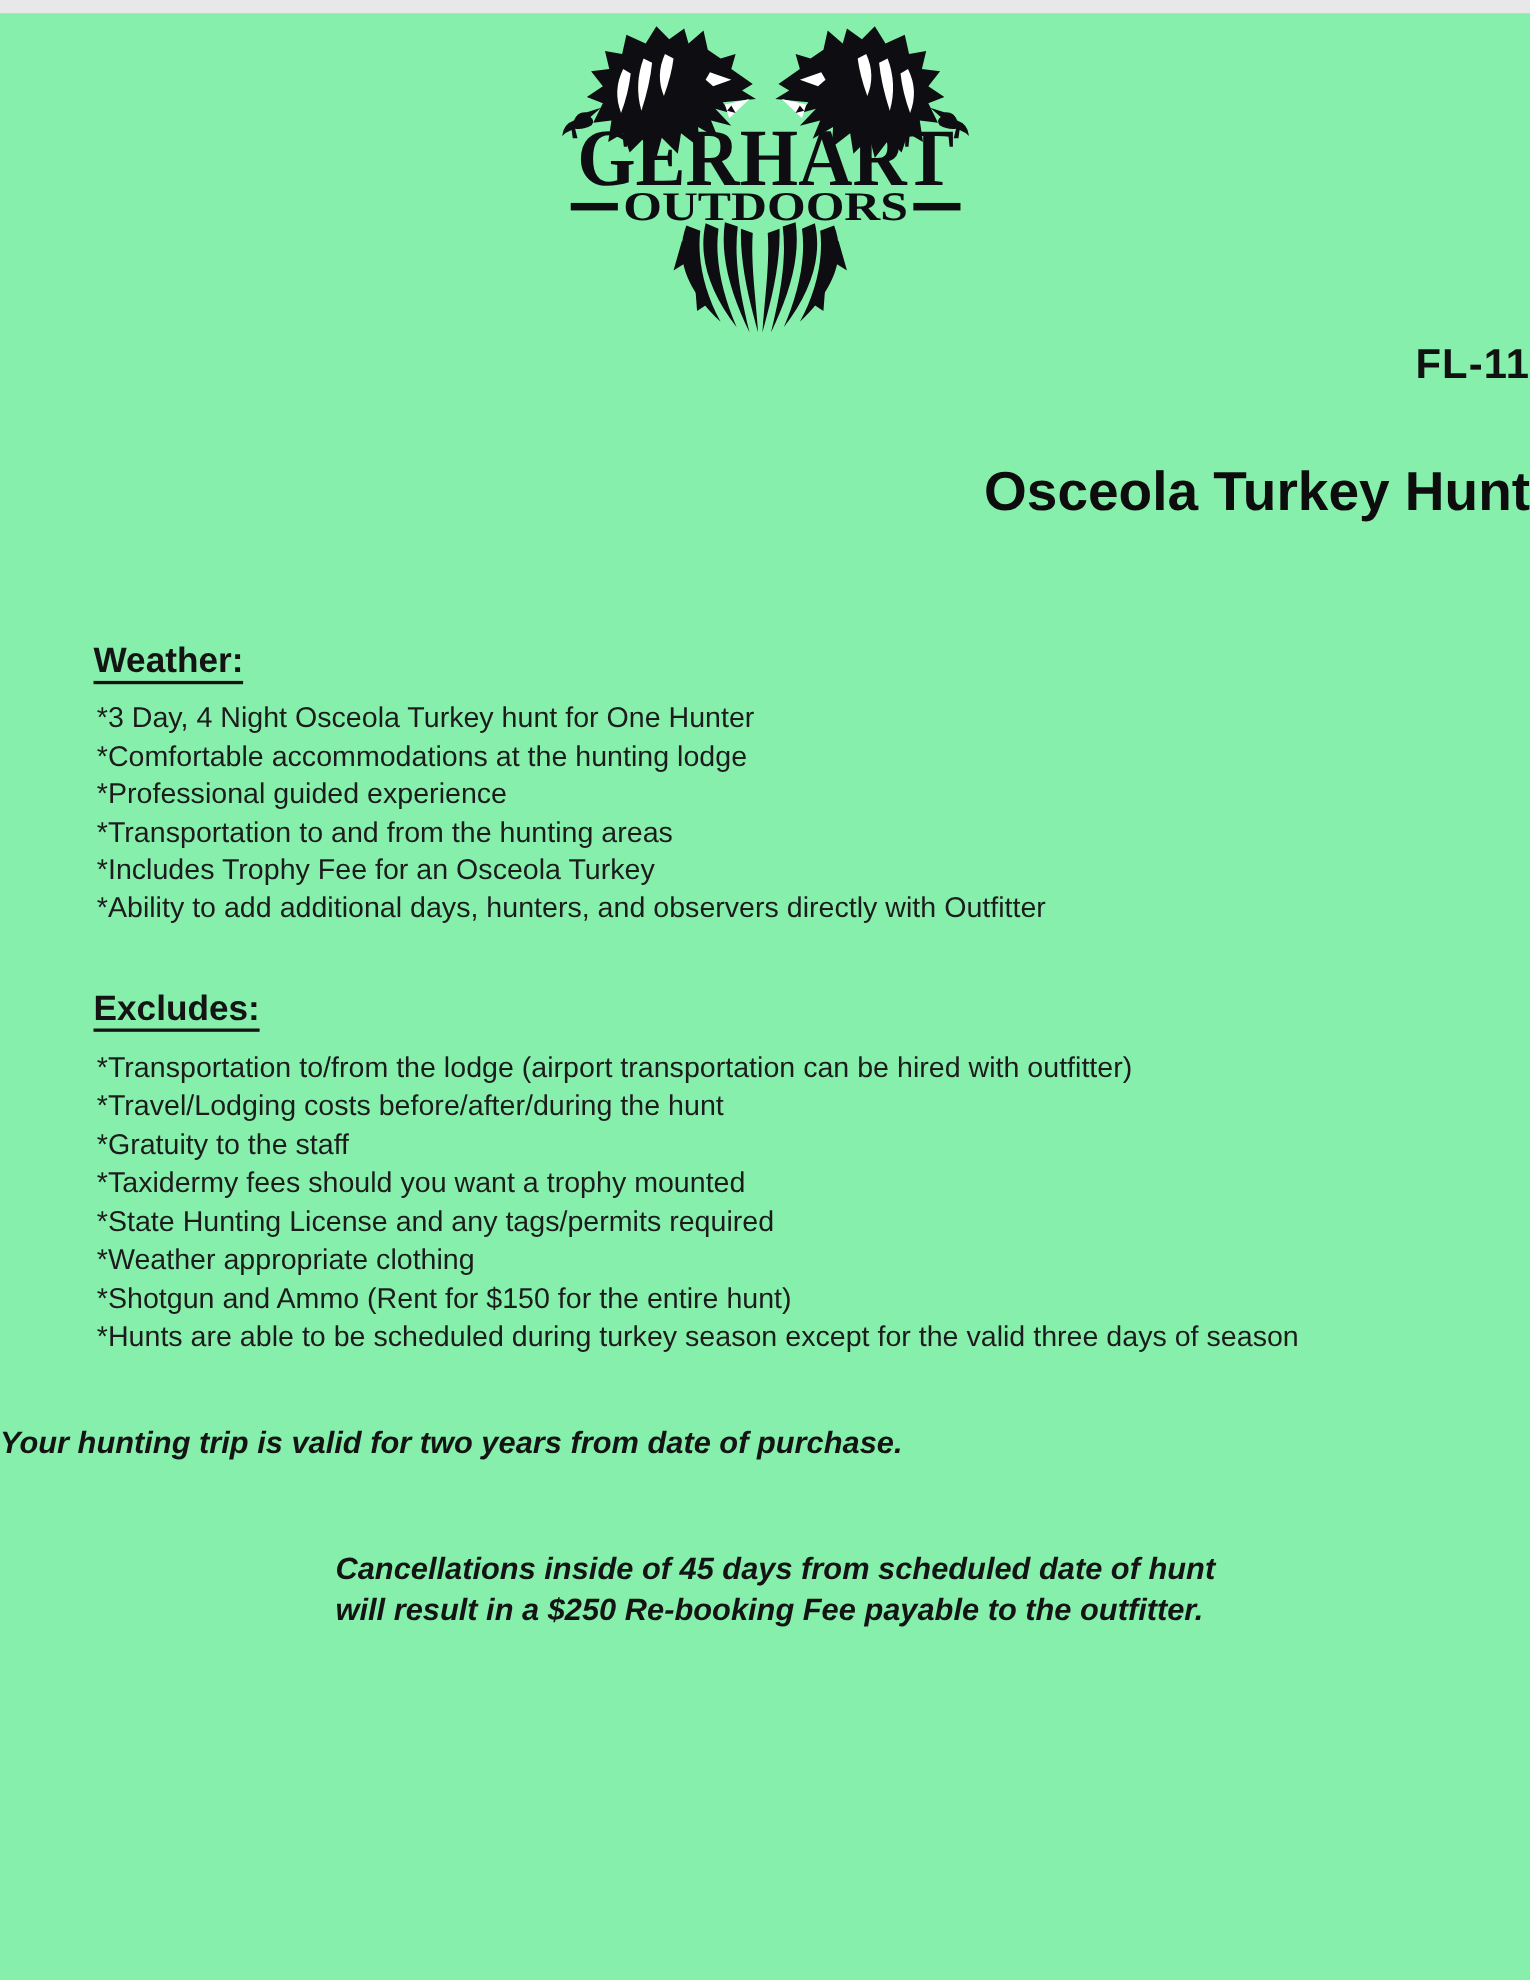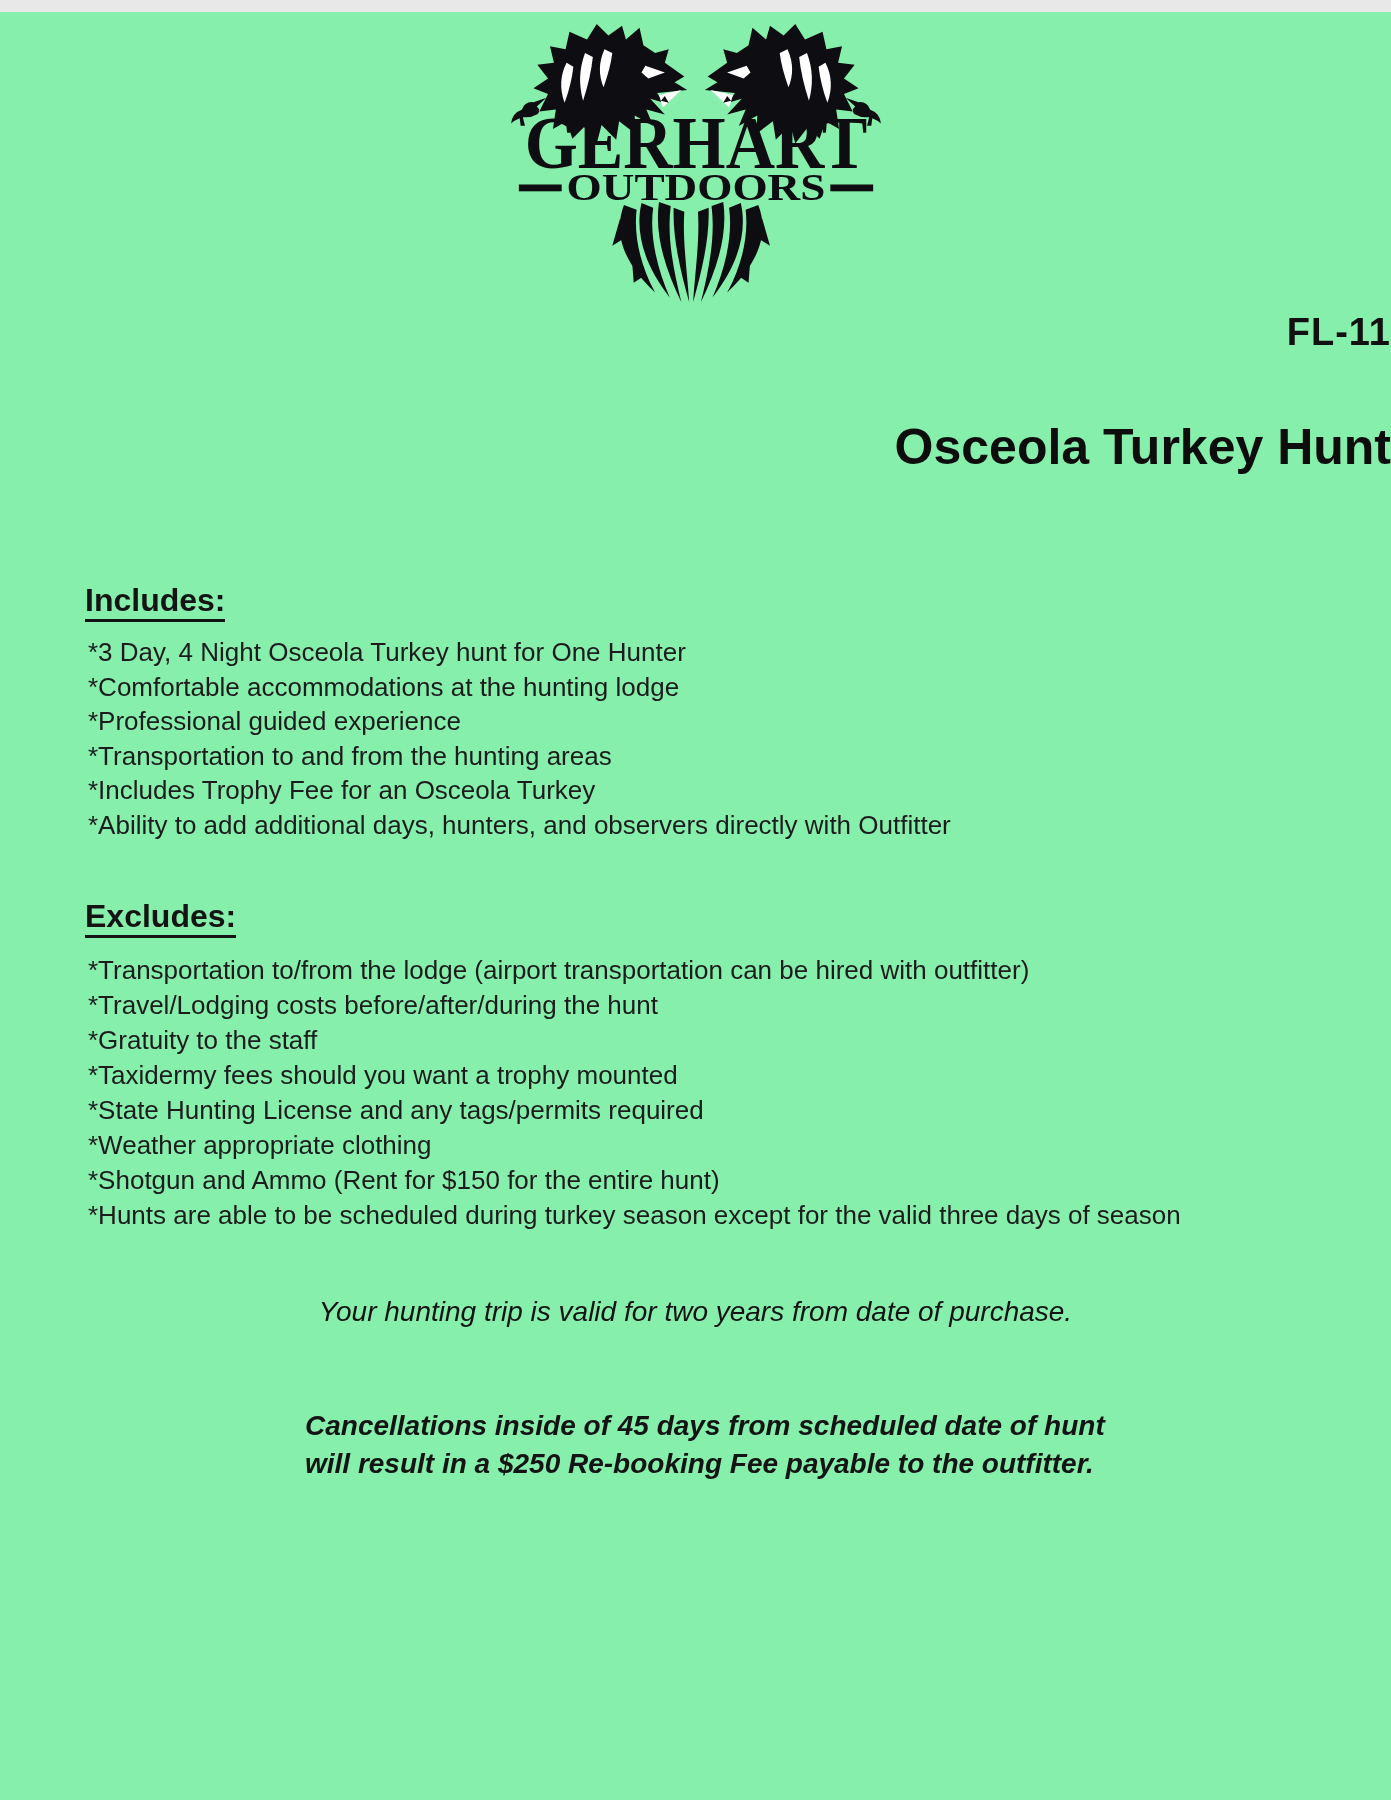--- a/index.html
+++ b/index.html
@@ -49,22 +49,22 @@
   .heading-includes{top:572px;}
   .heading-excludes{top:888px;}
   .item-list{
     position:absolute;left:88px;
     font-size:26px;color:#1c1c1c;
   }
   .list-includes{top:623px;line-height:34.5px;}
   .list-excludes{top:941px;line-height:35px;}
   .note-validity{
     position:absolute;top:1284px;left:0;width:100%;
-    text-align:center;
-    font-size:28px;font-weight:normal;font-style:italic;color:#141414;
+    text-align:left;
+    font-size:28px;font-weight:bold;font-style:italic;color:#141414;
   }
   .note-cancellation{
     position:absolute;top:1395px;left:305px;
     font-size:28px;font-weight:bold;font-style:italic;color:#141414;
     line-height:37.5px;text-align:left;
   }
 </style>
 </head>
 <body>
 
@@ -162,21 +162,21 @@
         <path class="logo-ink" d="M124,244 L126,270 L138,262 Z"></path>
       </g>
     </svg>
   </div>
 
   <div class="model-code">FL-11</div>
 
   <h1 class="doc-title" style="margin:0;text-align:right;">Osceola Turkey Hunt</h1>
 
   <div class="section-heading heading-includes">
-    <span class="underlined">Includes:</span>
+    <span class="underlined">Weather:</span>
   </div>
   <div class="item-list list-includes">
     <div>*3 Day, 4 Night Osceola Turkey hunt for One Hunter</div>
     <div>*Comfortable accommodations at the hunting lodge</div>
     <div>*Professional guided experience</div>
     <div>*Transportation to and from the hunting areas</div>
     <div>*Includes Trophy Fee for an Osceola Turkey</div>
     <div>*Ability to add additional days, hunters, and observers directly with Outfitter</div>
   </div>
 

